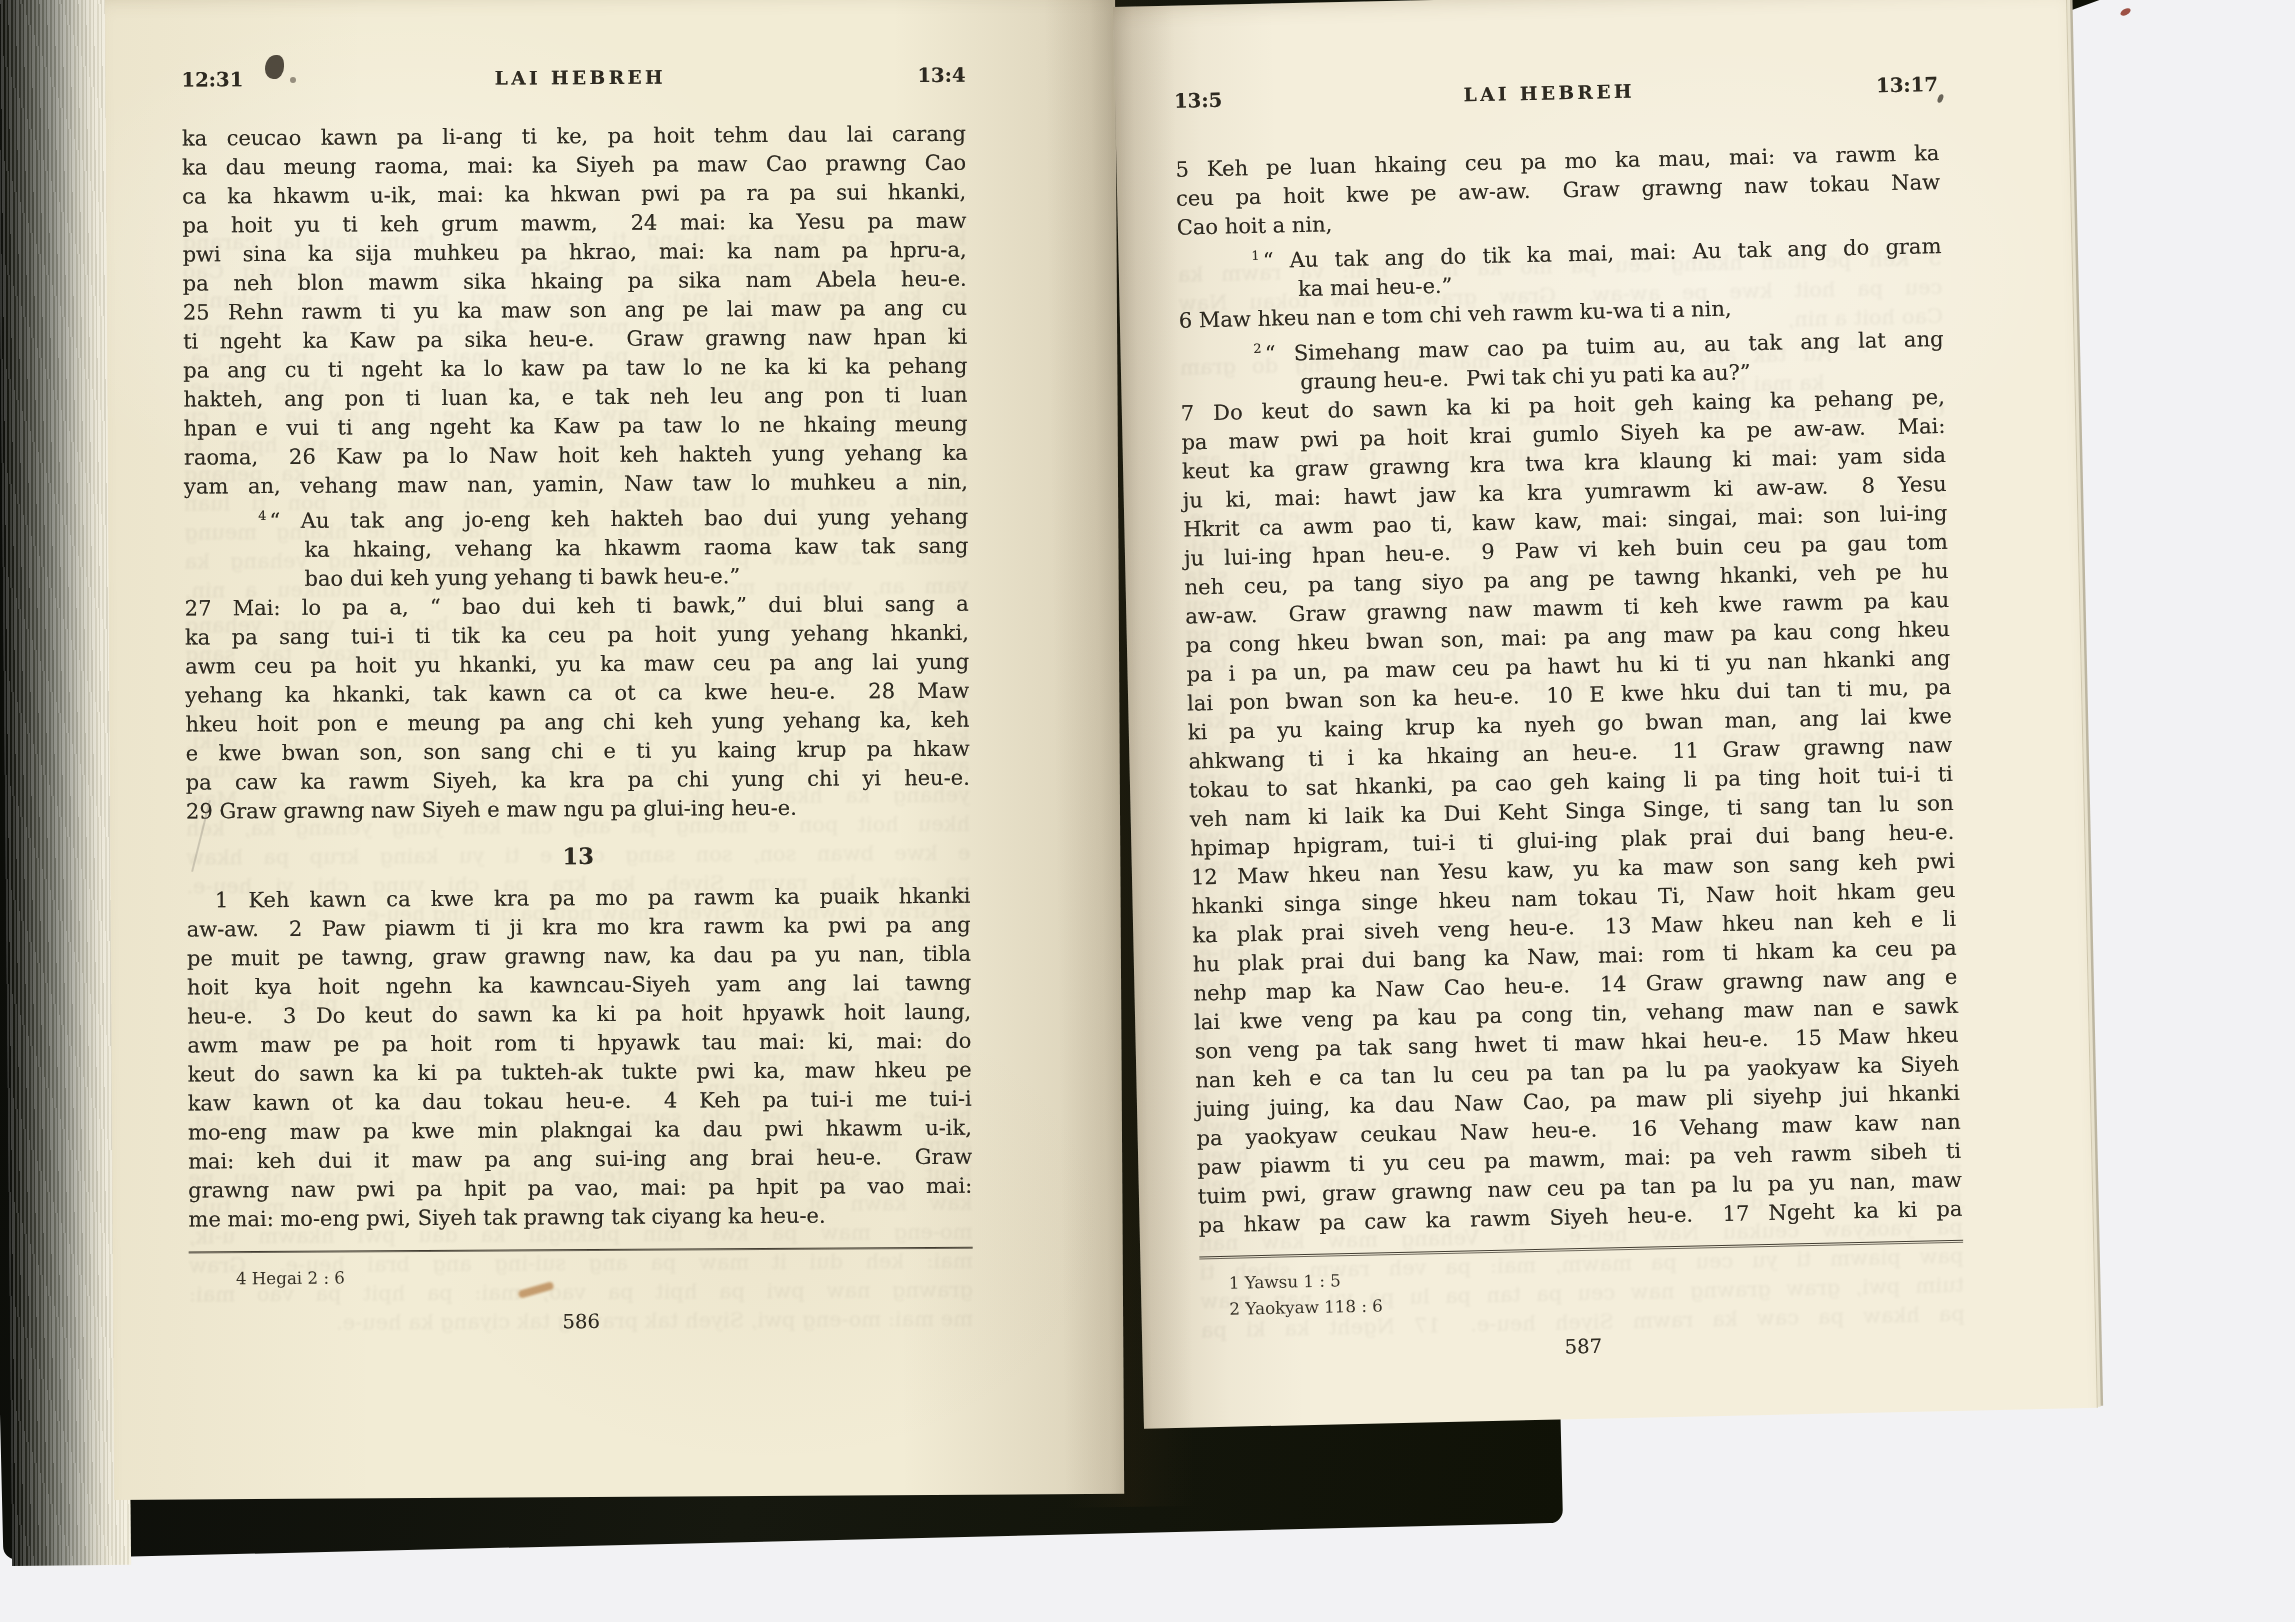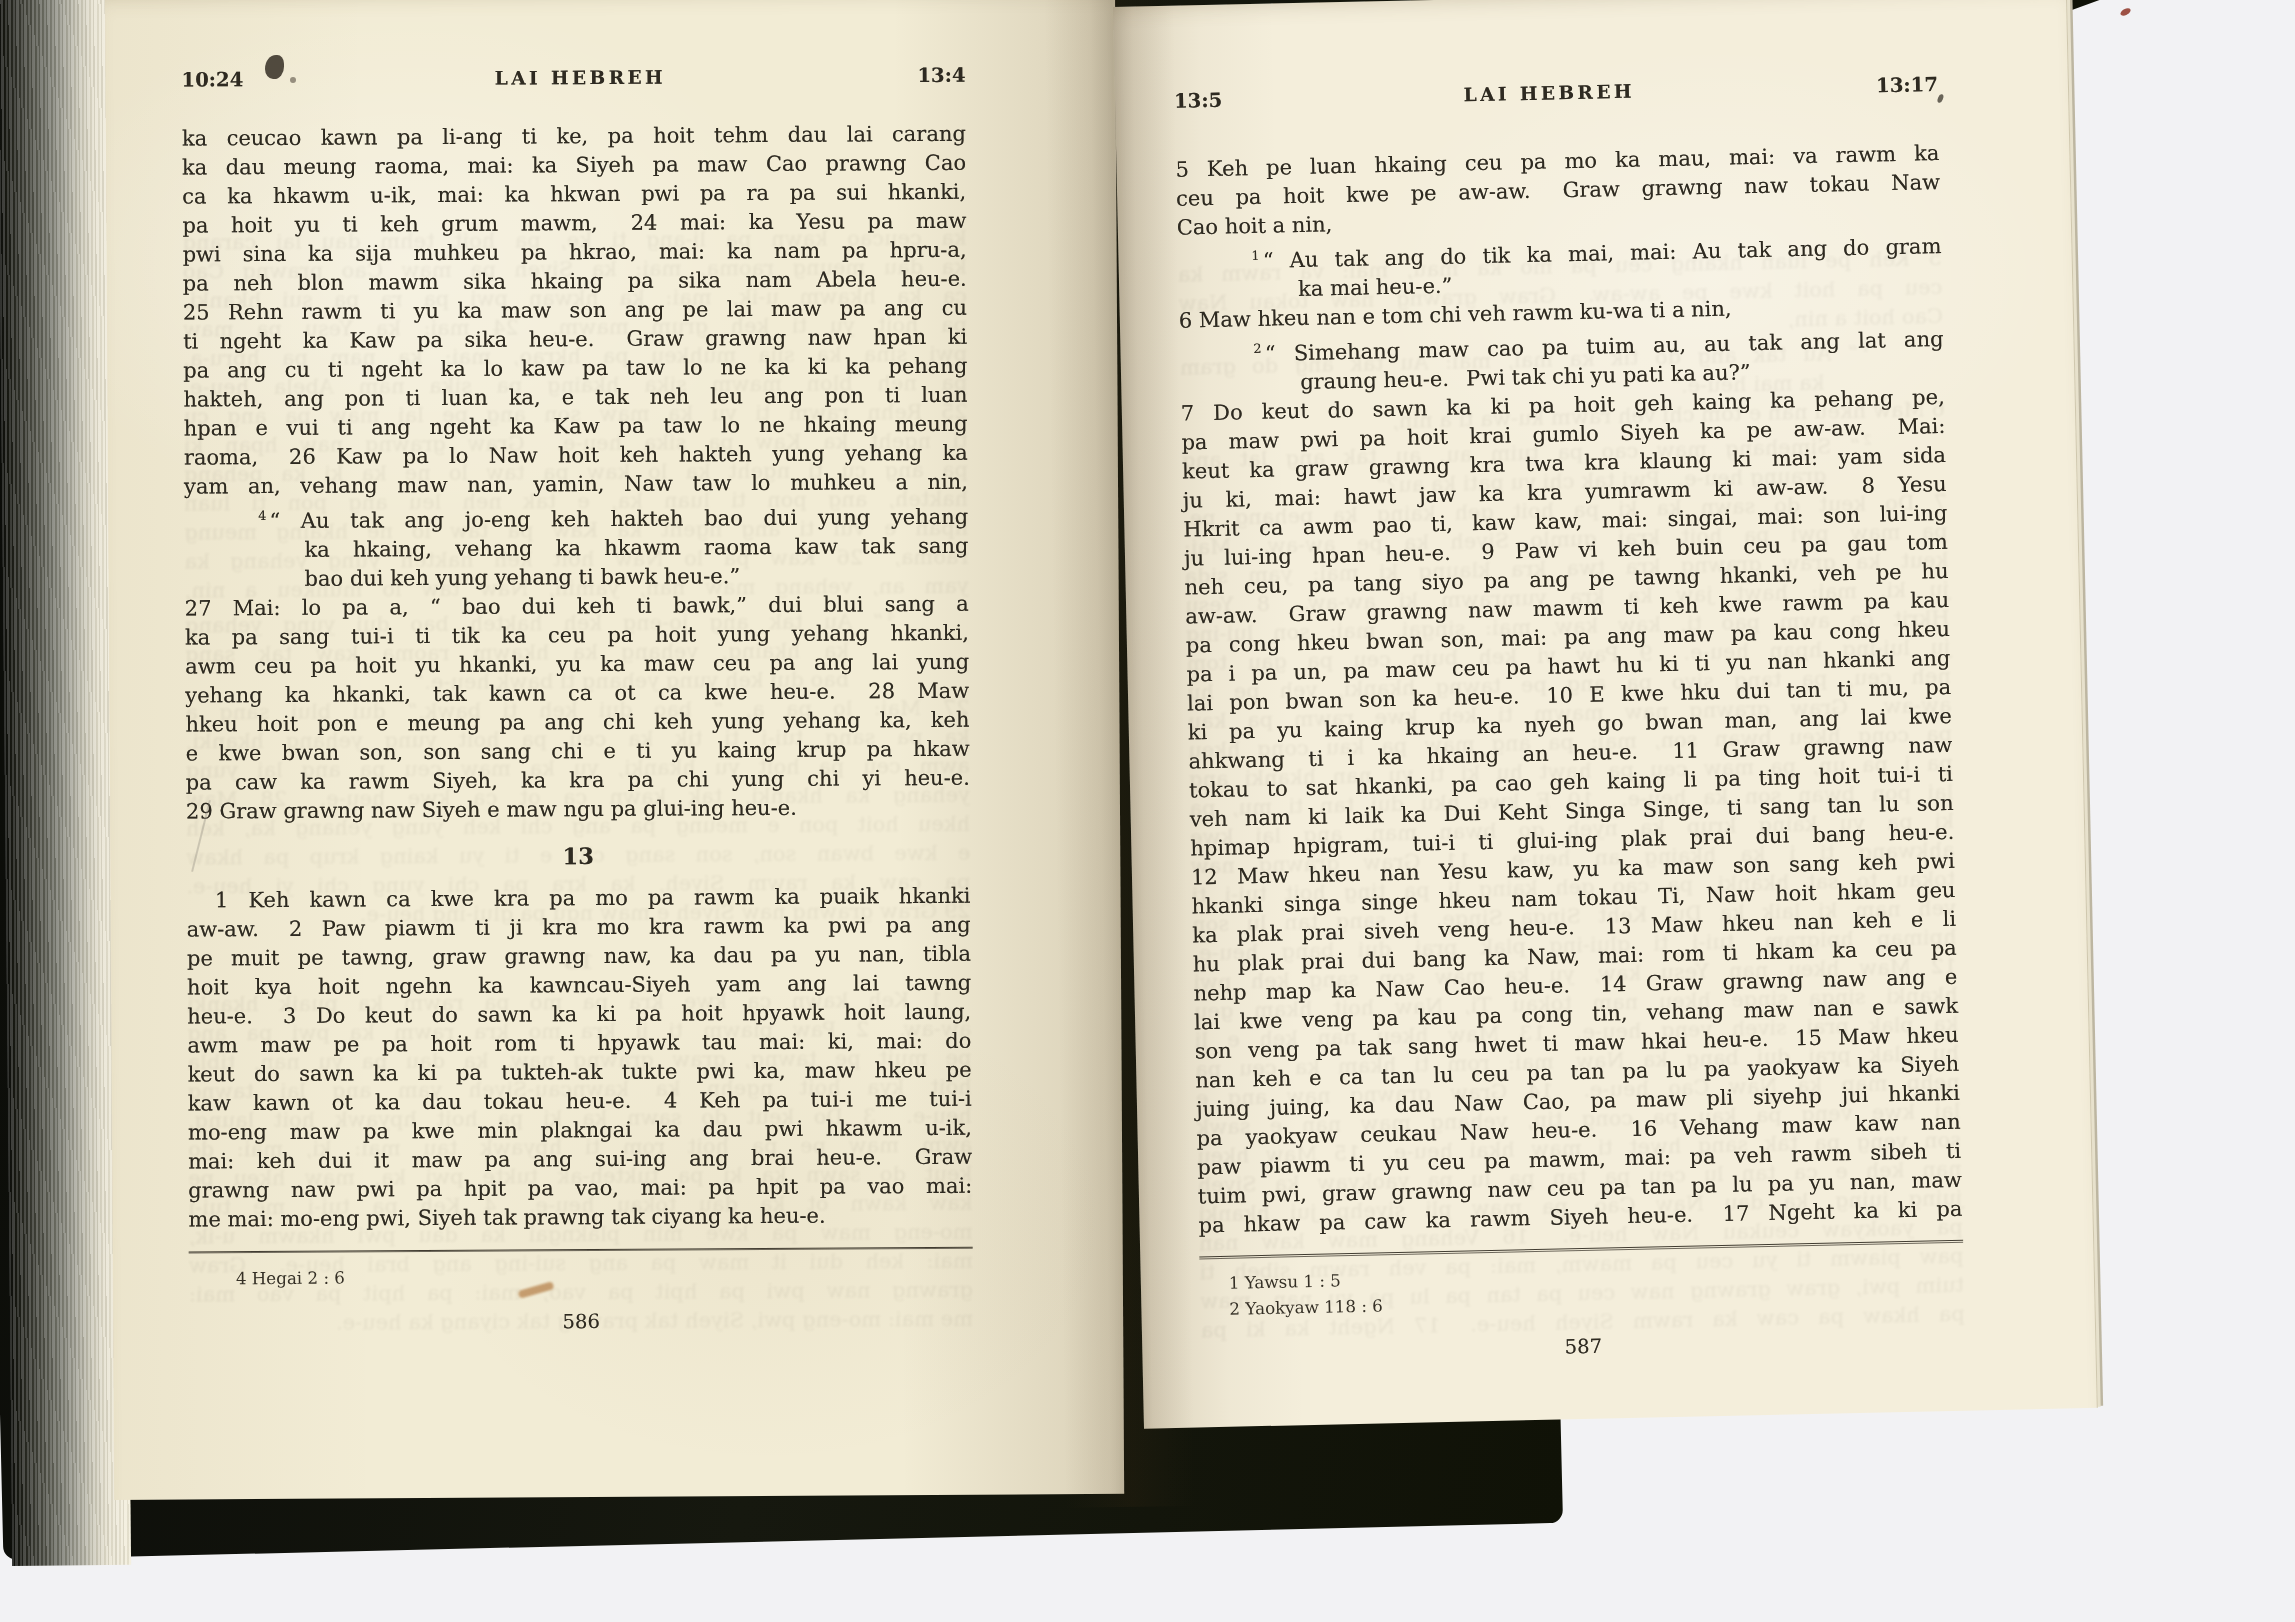--- a/index.html
+++ b/index.html
@@ -144,21 +144,21 @@
           <div class="ln j">keut do sawn ka ki pa tukteh-ak tukte pwi ka, maw hkeu pe</div>
           <div class="ln j">kaw kawn ot ka dau tokau heu-e.  4 Keh pa tui-i me tui-i</div>
           <div class="ln j">mo-eng maw pa kwe min plakngai ka dau pwi hkawm u-ik,</div>
           <div class="ln j">mai: keh dui it maw pa ang sui-ing ang brai heu-e.  Graw</div>
           <div class="ln j">grawng naw pwi pa hpit pa vao, mai: pa hpit pa vao mai:</div>
           <div class="ln l">me mai: mo-eng pwi, Siyeh tak prawng tak ciyang ka heu-e.</div>
         </div>
       </div>
     <div class="page-inner">
       <div class="runhead">
-        <span>10:24</span>
+        <span>12:31</span>
         <span class="title">LAI HEBREH</span>
         <span>13:4</span>
       </div>
       <div class="lines" id="lines-left">
           <div class="ln j">ka ceucao kawn pa li-ang ti ke, pa hoit tehm dau lai carang</div>
           <div class="ln j">ka dau meung raoma, mai: ka Siyeh pa maw Cao prawng Cao</div>
           <div class="ln j">ca ka hkawm u-ik, mai: ka hkwan pwi pa ra pa sui hkanki,</div>
           <div class="ln j">pa hoit yu ti keh grum mawm,  24 mai: ka Yesu pa maw</div>
           <div class="ln j">pwi sina ka sija muhkeu pa hkrao, mai: ka nam pa hpru-a,</div>
           <div class="ln j">pa neh blon mawm sika hkaing pa sika nam Abela heu-e.</div>

